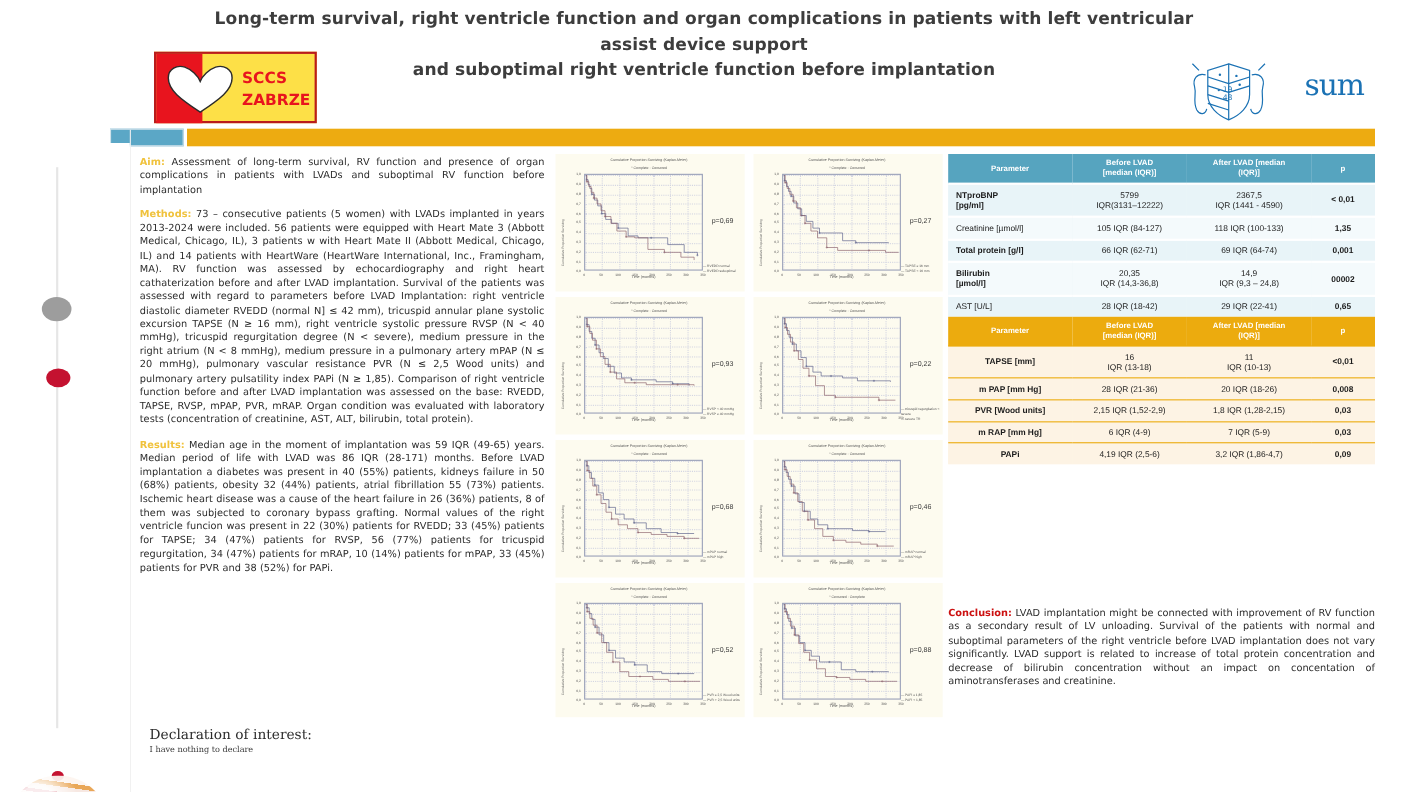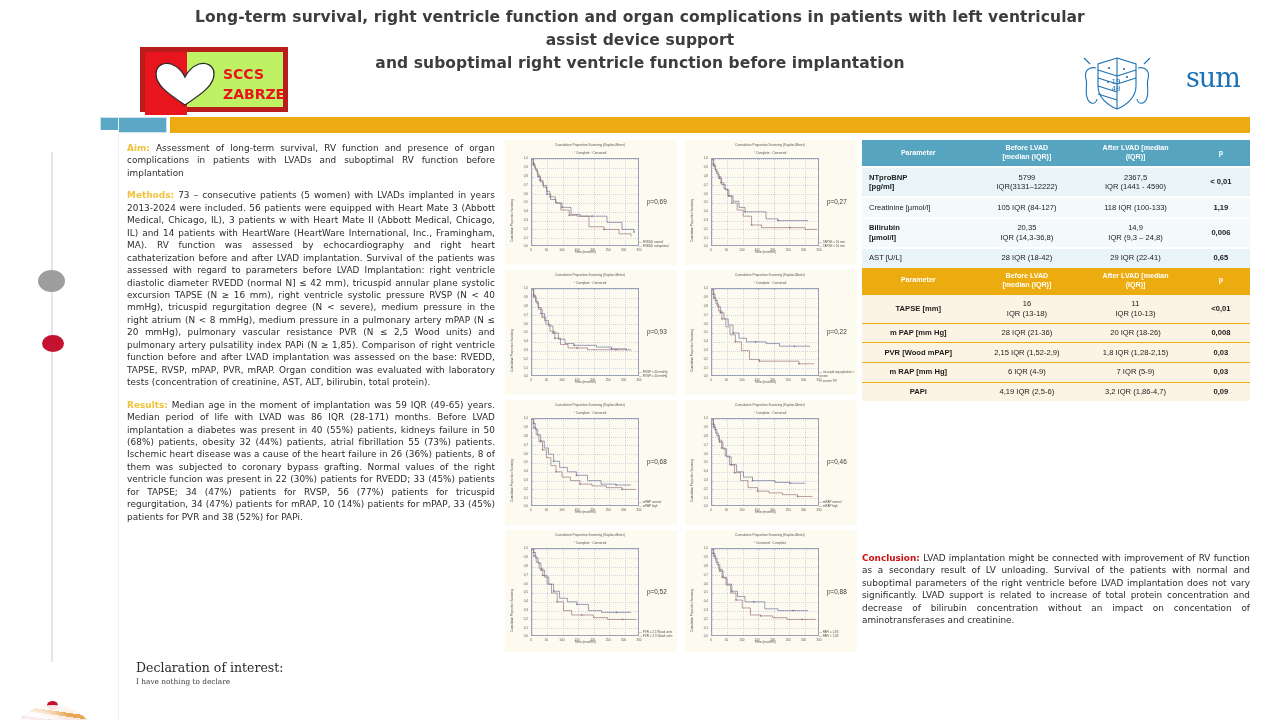--- a/index.html
+++ b/index.html
@@ -44,21 +44,21 @@
     font-family:"DejaVu Sans", sans-serif;
     font-size:15.5px; font-weight:700; color:#3d3d3d; letter-spacing:.1px;
     line-height:23px;
   }
   .authors { position:absolute; left:300px; top:68px; width:680px; text-align:center;
              font-family:"DejaVu Sans", sans-serif; font-size:12.6px; color:#3d3d3d; line-height:19px; }
   .affil { font-size:11.6px; }
 
   
   .sccs { position:absolute; left:140px; top:47px; width:148px; height:65px;
-          border:5px solid #b91c1c; background:#bef264; }
+          border:2px solid #b91c1c; background:#fde047; }
   .sccs-red { position:absolute; left:0; top:0; width:42px; height:63px; background:#e8141e; }
   .sccs-heart { position:absolute; left:8px; top:8px; width:64px; height:48px; }
   .sccs-txt { position:absolute; left:78px; top:12px; color:#e8141e; font-weight:700;
               font-size:14px; line-height:20px; font-family:"DejaVu Sans", sans-serif; }
 
   
   .crest { position:absolute; left:1078px; top:52px; width:78px; height:62px; }
   .sumword { position:absolute; left:1186px; top:62px; font-size:27px; color:#1b72b4;
              font-family:"DejaVu Serif", serif; letter-spacing:-1px; }
 
@@ -718,27 +718,33 @@
           <tr>
             <td class="param bold">NTproBNP<br>[pg/ml]</td>
             <td class="val">5799<br>IQR(3131–12222)</td>
             <td class="val">2367,5<br>IQR (1441 - 4590)</td>
             <td class="pv sig">&lt; 0,01</td>
           </tr>
           <tr class="alt">
             <td class="param">Creatinine [µmol/l]</td>
             <td class="val">105 IQR (84-127)</td>
             <td class="val">118 IQR (100-133)</td>
-            <td class="pv bold">1,19</td>
+            <td class="pv bold">1,35</td>
+          </tr>
+          <tr>
+            <td class="param bold">Total protein [g/l]</td>
+            <td class="val">66  IQR (62-71)</td>
+            <td class="val">69 IQR (64-74)</td>
+            <td class="pv sig">0,001</td>
           </tr>
           <tr class="alt">
             <td class="param bold">Bilirubin<br> [µmol/l]</td>
             <td class="val">20,35<br>IQR (14,3-36,8)</td>
             <td class="val">14,9<br>IQR (9,3 – 24,8)</td>
-            <td class="pv sig">0,006</td>
+            <td class="pv sig">00002</td>
           </tr>
           <tr>
             <td class="param">AST  [U/L]</td>
             <td class="val">28  IQR (18-42)</td>
             <td class="val">29 IQR (22-41)</td>
             <td class="pv bold">0,65</td>
           </tr>
         </tbody>
     </table>
     <table class="t2" id="tbl-rv">
@@ -763,21 +769,21 @@
             <td class="val">11<br>IQR (10-13)</td>
             <td class="pv sig">&lt;0,01</td>
           </tr>
           <tr class="alt">
             <td class="param">m PAP [mm Hg]</td>
             <td class="val">28 IQR (21-36)</td>
             <td class="val">20 IQR (18-26)</td>
             <td class="pv sig">0,008</td>
           </tr>
           <tr>
-            <td class="param">PVR [Wood mPAP]</td>
+            <td class="param">PVR [Wood units]</td>
             <td class="val">2,15 IQR (1,52-2,9)</td>
             <td class="val">1,8 IQR (1,28-2,15)</td>
             <td class="pv sig">0,03</td>
           </tr>
           <tr class="alt">
             <td class="param">m RAP [mm Hg]</td>
             <td class="val">6 IQR (4-9)</td>
             <td class="val">7 IQR (5-9)</td>
             <td class="pv sig">0,03</td>
           </tr>

